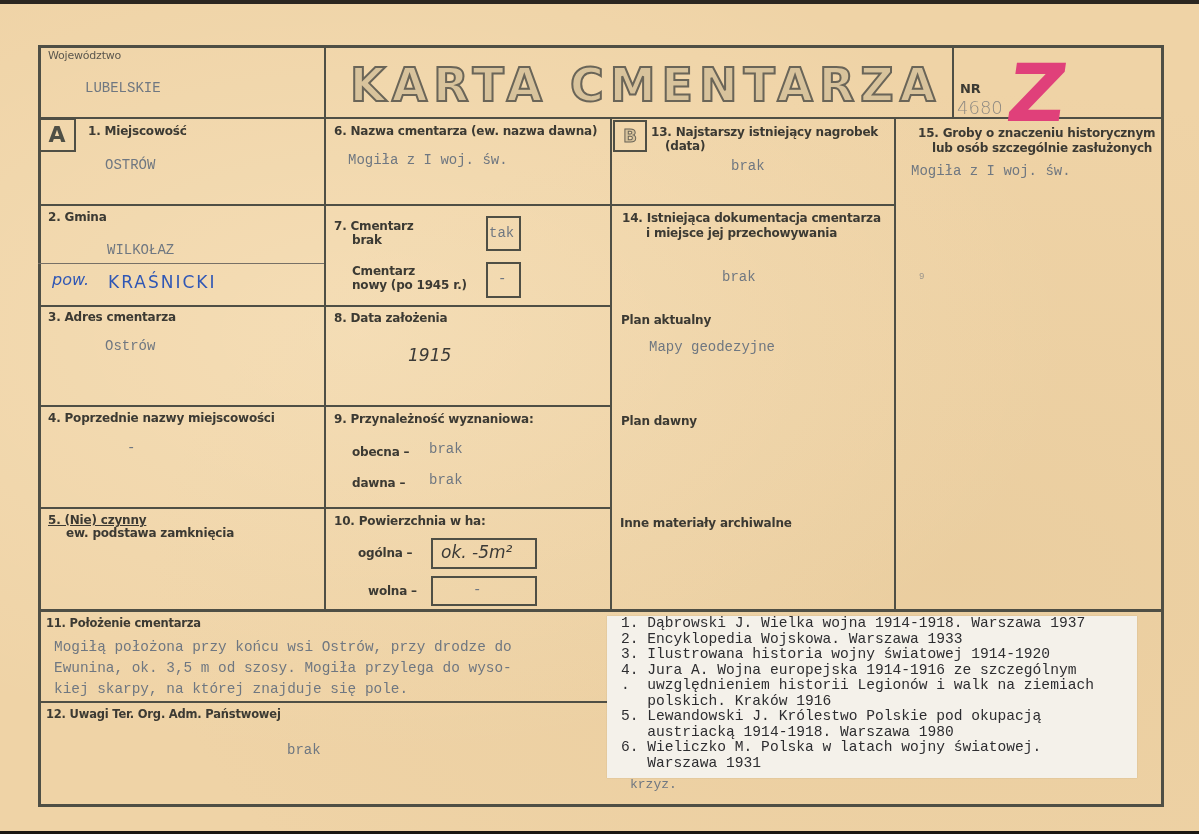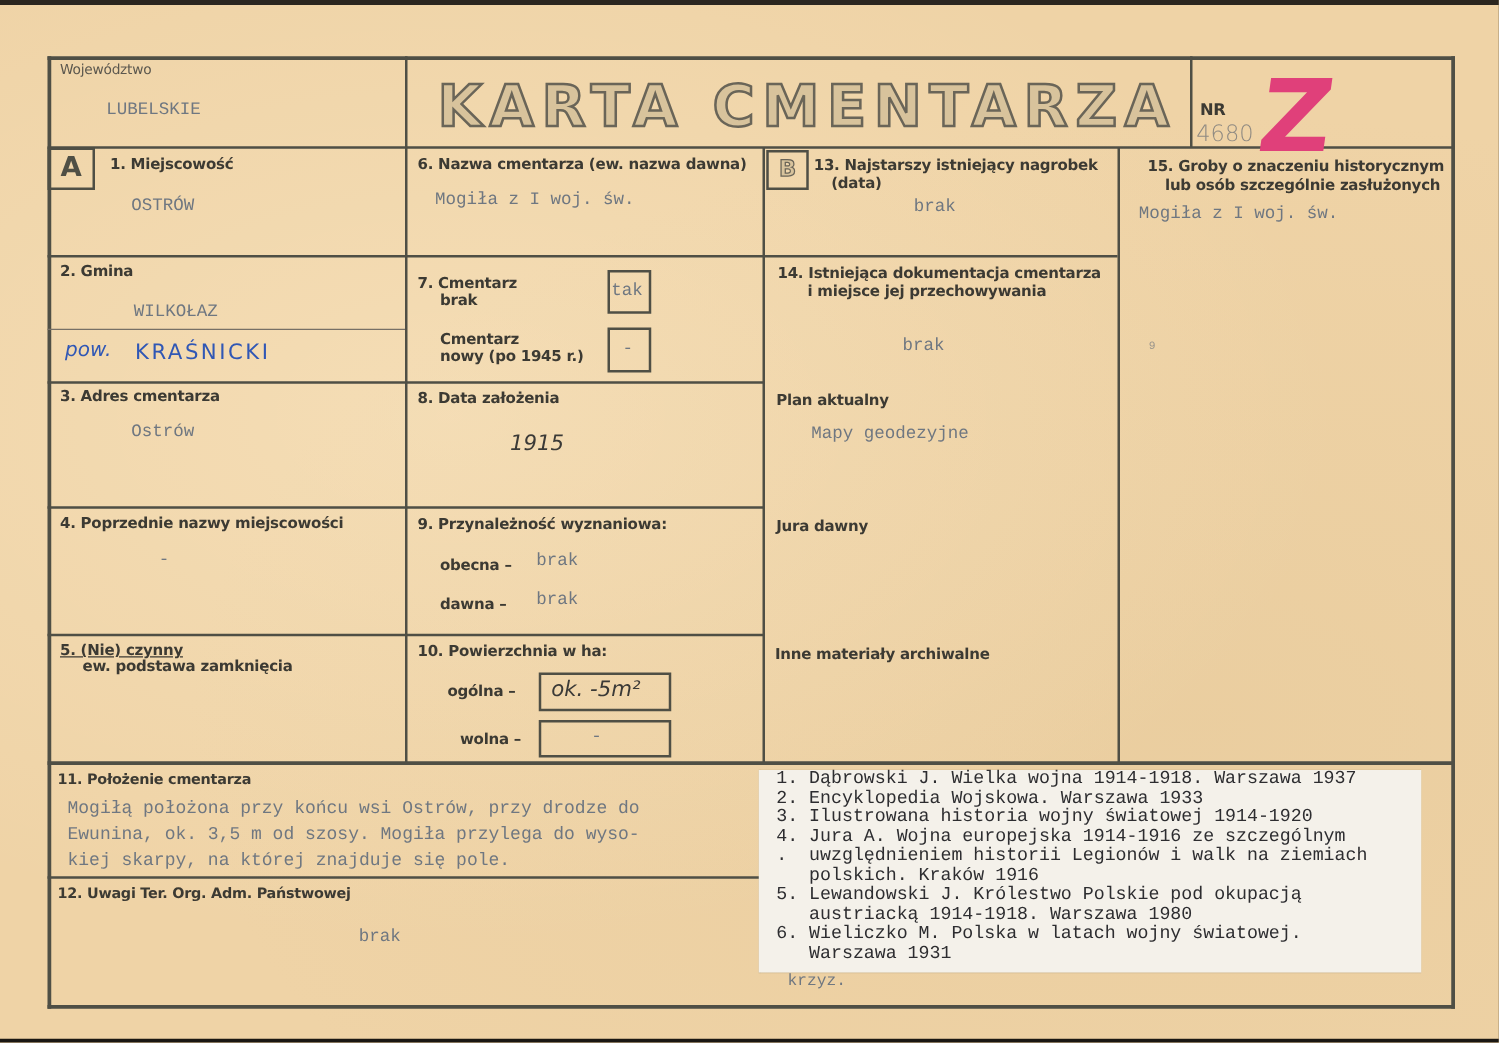--- a/index.html
+++ b/index.html
@@ -126,21 +126,21 @@
   <div class="lbl" style="left:665px;top:139px;">(data)</div>
   <div class="tw" style="left:731px;top:158px;">brak</div>
 
   <div class="lbl" style="left:622px;top:211px;">14. Istniejąca dokumentacja cmentarza</div>
   <div class="lbl" style="left:646px;top:226px;">i miejsce jej przechowywania</div>
   <div class="tw" style="left:722px;top:269px;">brak</div>
 
   <div class="lbl" style="left:621px;top:313px;">Plan aktualny</div>
   <div class="tw" style="left:649px;top:339px;">Mapy geodezyjne</div>
 
-  <div class="lbl" style="left:621px;top:414px;">Jura dawny</div>
+  <div class="lbl" style="left:621px;top:414px;">Plan dawny</div>
   <div class="lbl" style="left:620px;top:516px;">Inne materiały archiwalne</div>
 
   <div class="lbl" style="left:906px;top:126px;margin-left:12px;">15. Groby o znaczeniu historycznym</div>
   <div class="lbl" style="left:932px;top:141px;">lub osób szczególnie zasłużonych</div>
   <div class="tw" style="left:911px;top:163px;">Mogiła z I woj. św.</div>
   <div class="tw" style="left:919px;top:269px;font-size:9px;color:#9a958c;">9</div>
 
   <div class="lbl" style="left:46px;top:616px;font-size:11.5px;">11. Położenie cmentarza</div>
   <div class="tw" style="left:54px;top:637px;line-height:20px;font-size:14.4px;">Mogiłą położona przy końcu wsi Ostrów, przy drodze do</div>
   <div class="tw" style="left:54px;top:658px;line-height:20px;font-size:14.4px;">Ewunina, ok. 3,5 m od szosy. Mogiła przylega do wyso-</div>

